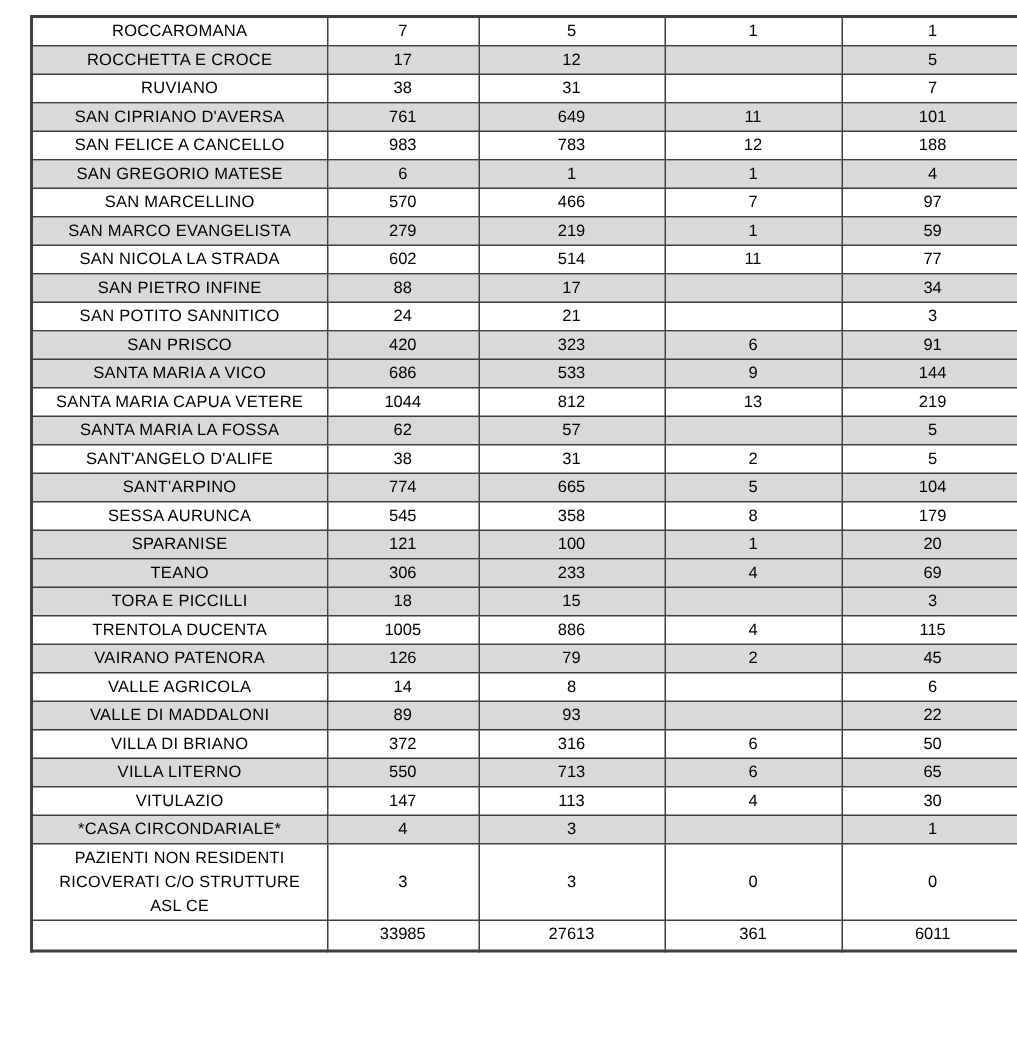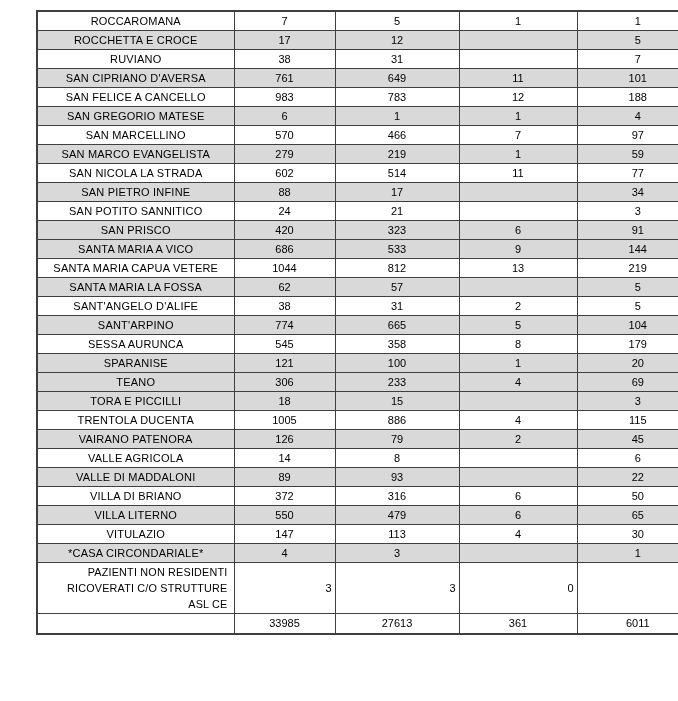--- a/index.html
+++ b/index.html
@@ -6,23 +6,22 @@
     margin: 0;
     padding: 0;
     background: #ffffff;
     width: 678px;
     height: 701px;
     font-family: "Liberation Sans", "DejaVu Sans", sans-serif;
     color: #000000;
     overflow: hidden;
   }
   .page {
-    padding: 10px 8px 4px 8px;
+    padding: 10px 8px 4px 20px;
     box-sizing: border-box;
-    margin-left: 28px;
   }
   table.data-table {
     border-collapse: collapse;
     table-layout: fixed;
     width: 662px;
     border: 2px solid #3f3f3f;
   }
   table.data-table td {
     border: 1px solid #3f3f3f;
     text-align: center;
@@ -38,21 +37,20 @@
     letter-spacing: 0.2px;
   }
   td.value-cell {
     font-size: 11.5px;
   }
   tr.shaded td {
     background: #d9d9d9;
   }
   tr.tall td {
     height: 50px;
-    text-align: right;
   }
   tr.tall td.name-cell {
     white-space: normal;
     line-height: 16px;
     font-size: 10.8px;
     padding: 0 6px;
   }
   tr.total td {
     height: 19px;
     font-weight: normal;
@@ -249,21 +247,21 @@
         <tr>
           <td class="name-cell">VILLA DI BRIANO</td>
           <td class="value-cell">372</td>
           <td class="value-cell">316</td>
           <td class="value-cell">6</td>
           <td class="value-cell">50</td>
         </tr>
         <tr class="shaded">
           <td class="name-cell">VILLA LITERNO</td>
           <td class="value-cell">550</td>
-          <td class="value-cell">479</td>
+          <td class="value-cell">713</td>
           <td class="value-cell">6</td>
           <td class="value-cell">65</td>
         </tr>
         <tr>
           <td class="name-cell">VITULAZIO</td>
           <td class="value-cell">147</td>
           <td class="value-cell">113</td>
           <td class="value-cell">4</td>
           <td class="value-cell">30</td>
         </tr>

